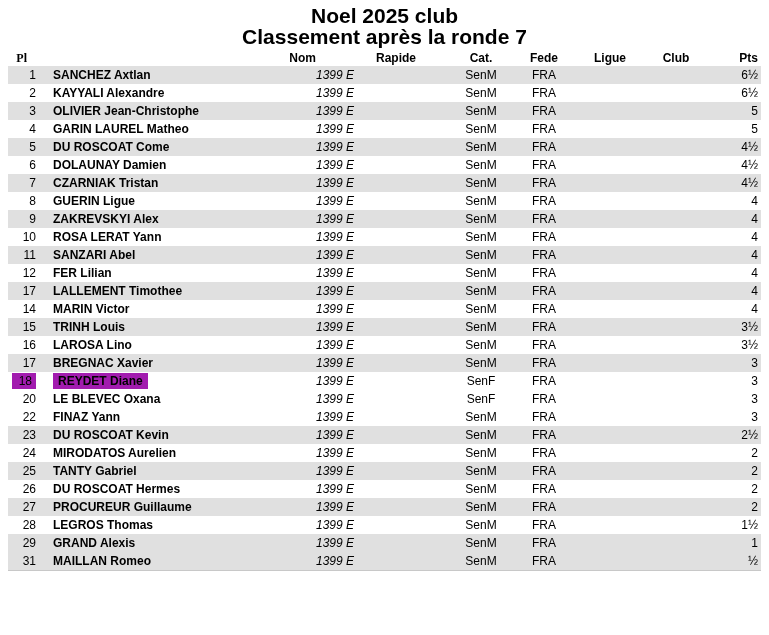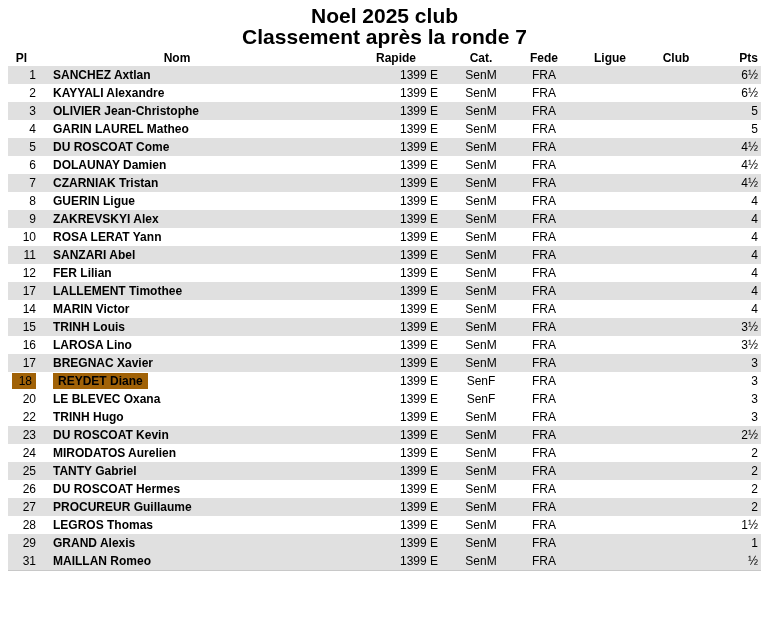--- a/index.html
+++ b/index.html
@@ -41,36 +41,36 @@
     line-height: 16px;
     font-weight: bold;
   }
   tbody td {
     height: 18px;
     line-height: 18px;
   }
   tr.stripe td { background: #e0e0e0; }
 
   
-  th.c-pl      { text-align: right; padding-right: 11px; }
+  th.c-pl      { text-align: right; padding-right: 11px; font-family: Liberation Serif, serif; }
   td.c-pl      { text-align: right; padding-right: 2px; }
-  th.c-nom     { text-align: center; }
+  th.c-nom     { text-align: right; }
   td.c-nom     { text-align: left; padding-left: 15px; font-weight: bold; }
   th.c-rapide  { text-align: right; padding-right: 30px; }
-  td.c-rapide  { text-align: right; padding-right: 8px; }
+  td.c-rapide  { padding-right: 8px; font-style: italic; }
   th.c-cat, td.c-cat,
   th.c-fede, td.c-fede,
   th.c-ligue, td.c-ligue,
   th.c-club, td.c-club { text-align: center; }
   th.c-pts     { text-align: right; padding-right: 3px; }
   td.c-pts     { text-align: right; padding-right: 3px; font-weight: normal; }
 
   
   .sel {
-    background: #a16207;
+    background: #a21caf;
     padding: 1px 5px;
   }
   td.c-pl .sel { padding: 1px 4px 1px 7px; }
 </style>
 </head>
 <body>
 
 <div class="title-block">
   <div class="title-line">Noel 2025 club</div>
   <div class="title-line">Classement après la ronde 7</div>
@@ -285,21 +285,21 @@
         <td class="c-nom">LE BLEVEC Oxana</td>
         <td class="c-rapide">1399 E</td>
         <td class="c-cat">SenF</td>
         <td class="c-fede">FRA</td>
         <td class="c-ligue"></td>
         <td class="c-club"></td>
         <td class="c-pts">3</td>
       </tr>
       <tr>
         <td class="c-pl">22</td>
-        <td class="c-nom">TRINH Hugo</td>
+        <td class="c-nom">FINAZ Yann</td>
         <td class="c-rapide">1399 E</td>
         <td class="c-cat">SenM</td>
         <td class="c-fede">FRA</td>
         <td class="c-ligue"></td>
         <td class="c-club"></td>
         <td class="c-pts">3</td>
       </tr>
       <tr class="stripe">
         <td class="c-pl">23</td>
         <td class="c-nom">DU ROSCOAT Kevin</td>

